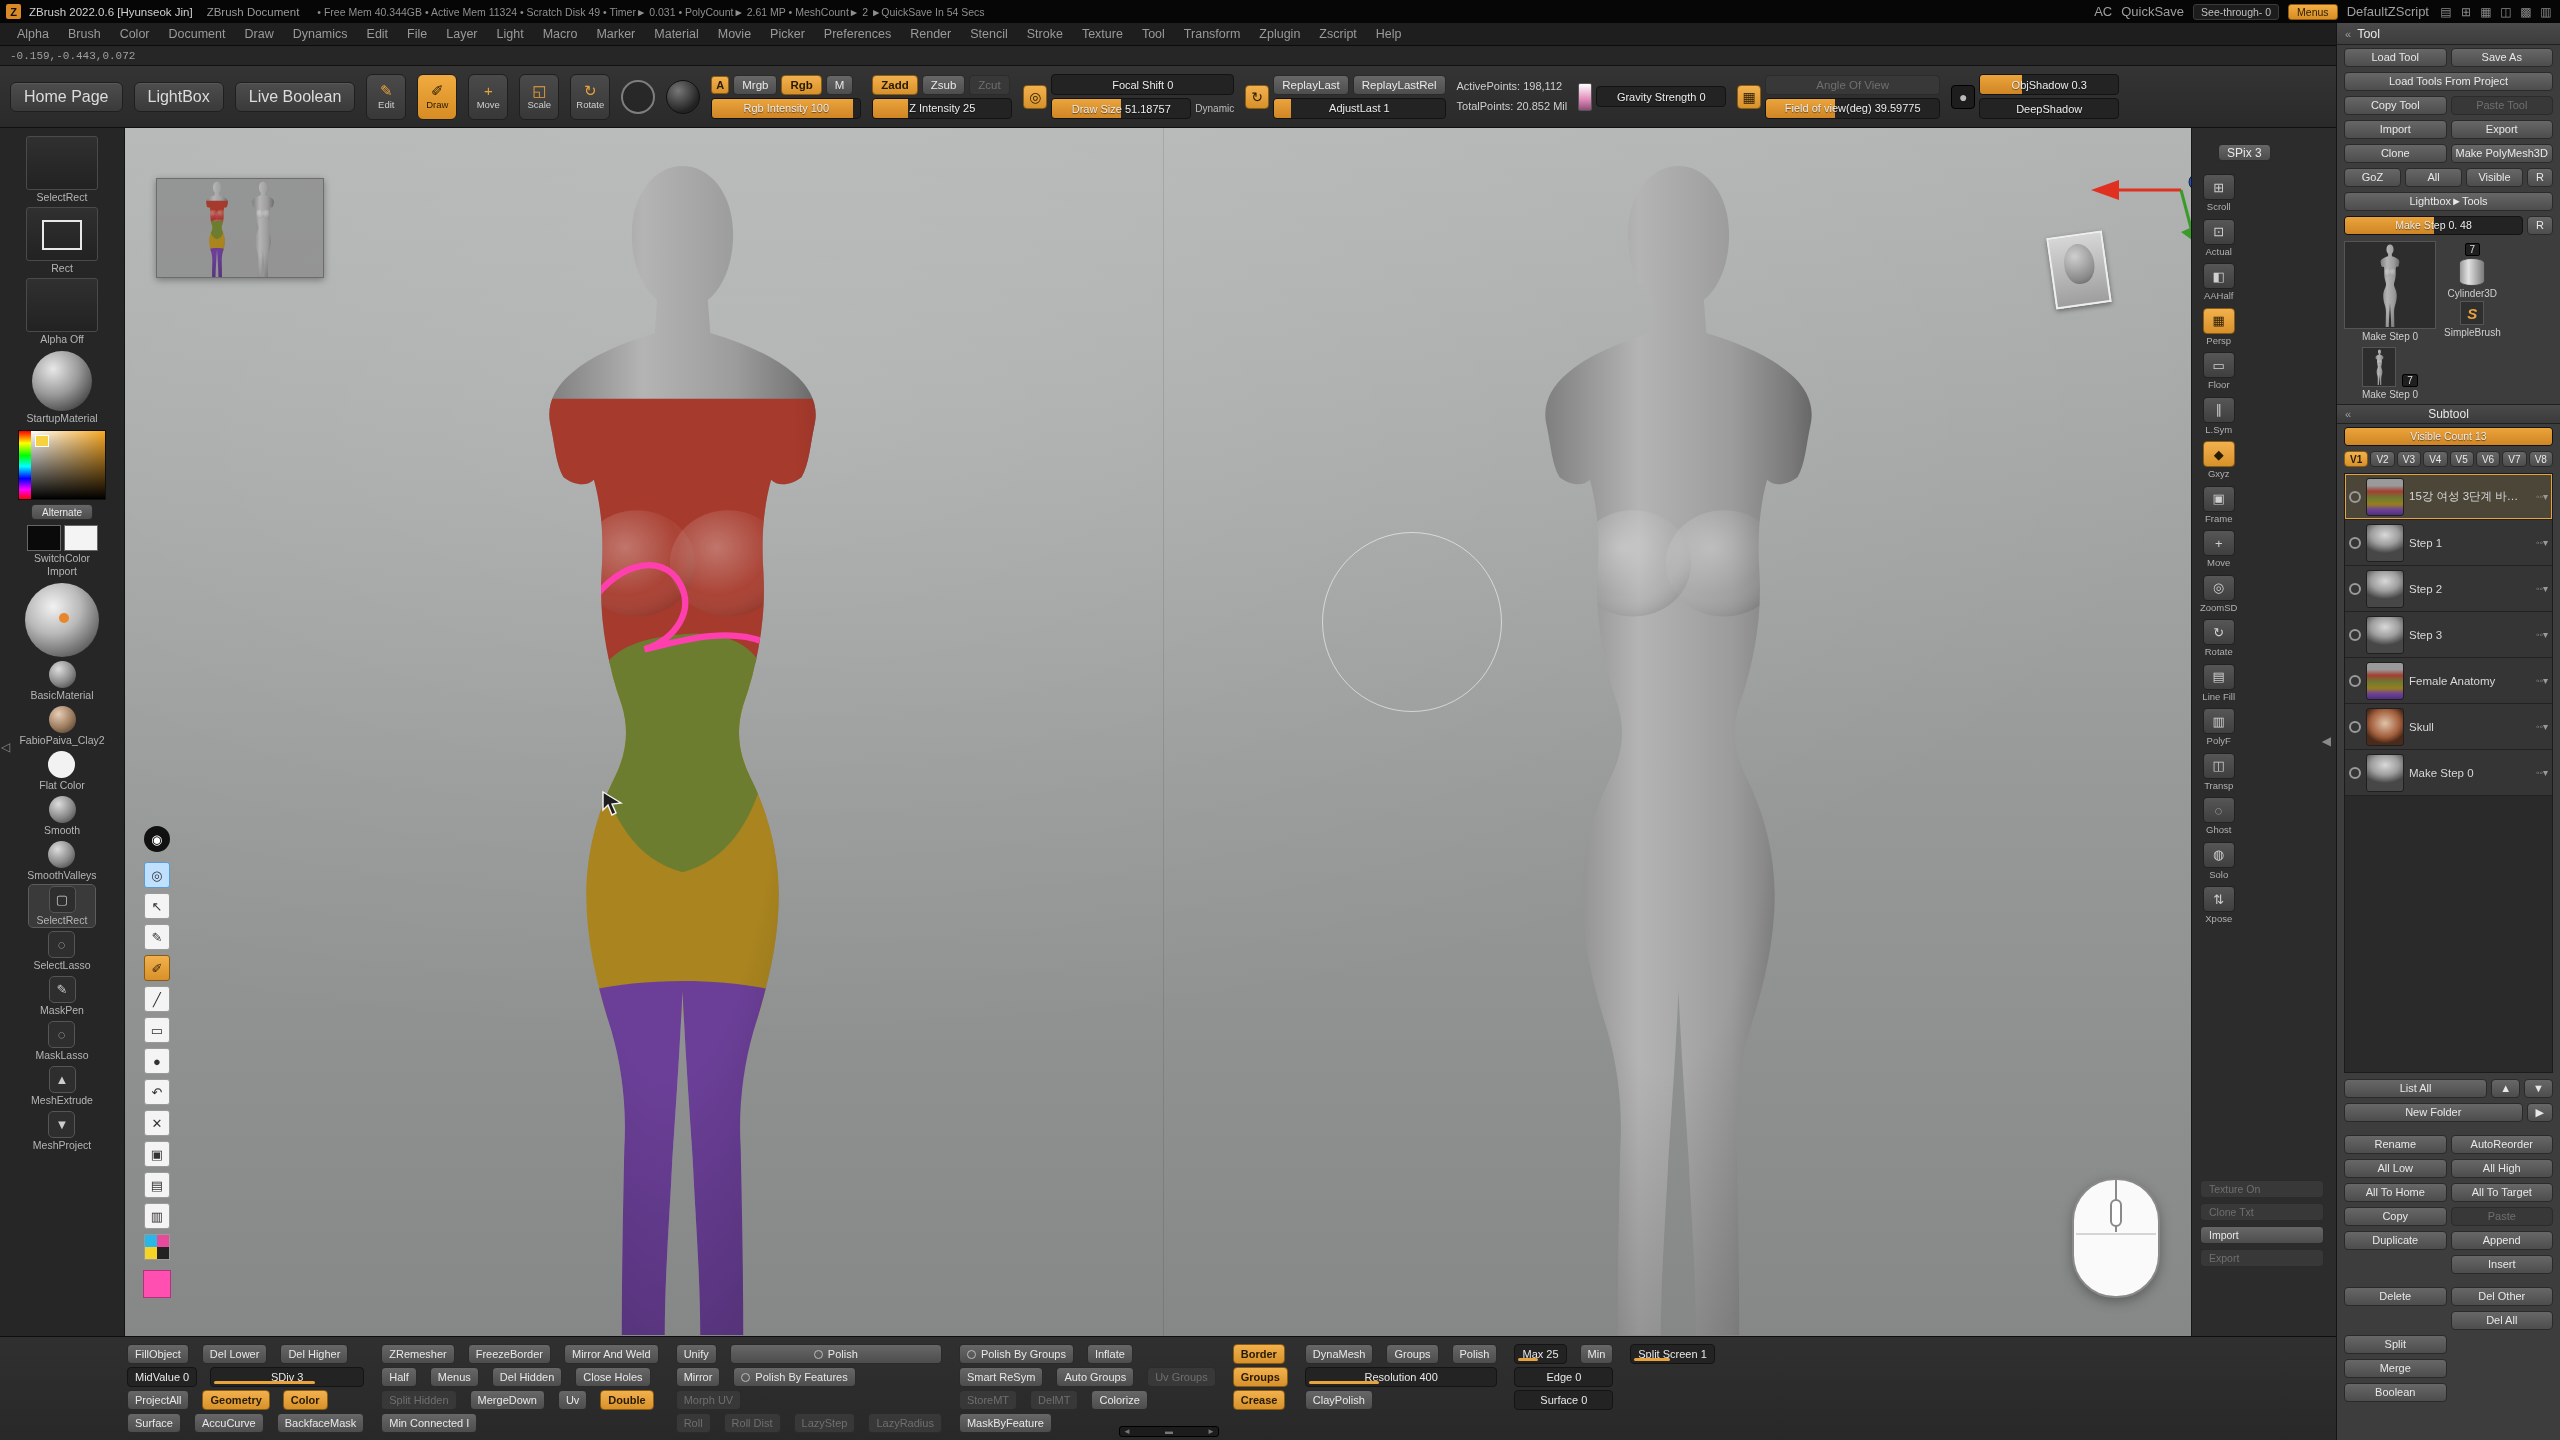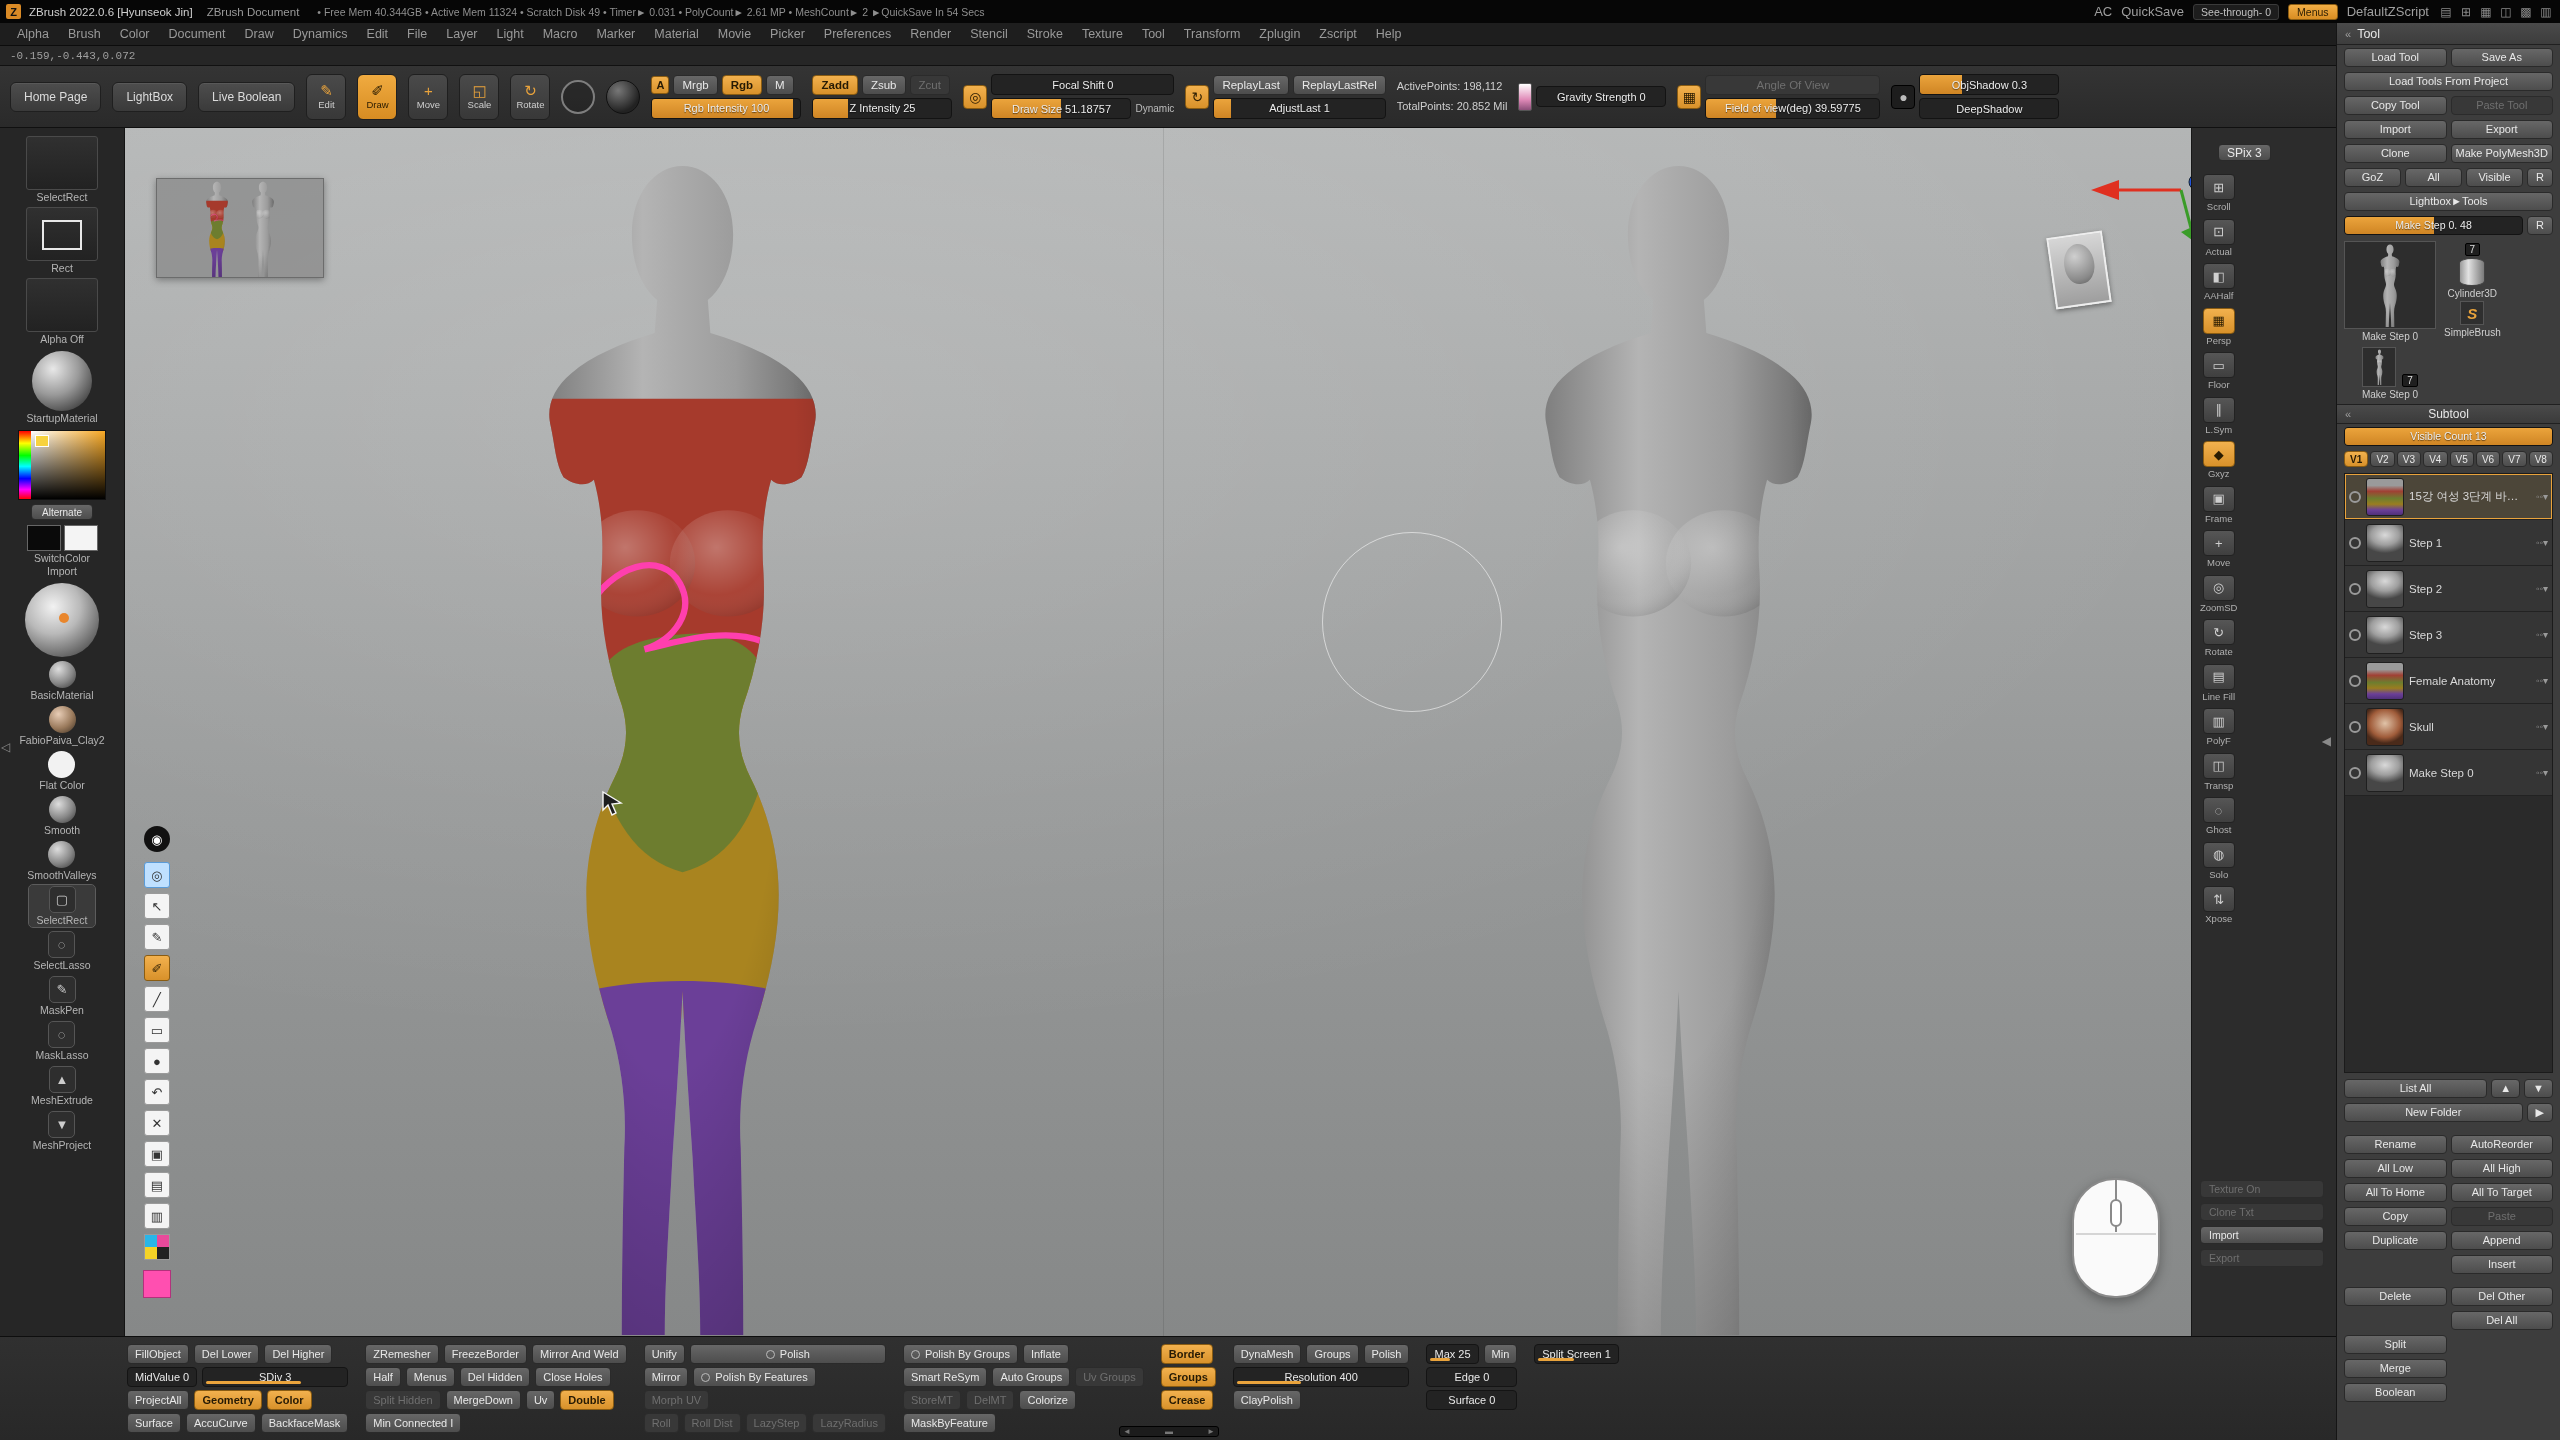--- a/index.html
+++ b/index.html
@@ -19,21 +19,21 @@
   .tb-icons{display:flex;gap:4px;color:#8a8a8a;font-size:12px}
   .tb-icons span{width:16px;text-align:center}
 
   
   #leftcol{position:absolute;left:0;top:23px;width:2336px;bottom:0}
   #menubar{height:23px;background:#1e1e1e;border-bottom:1px solid #0c0c0c;display:flex;align-items:center;gap:1px;padding:0 8px}
   .menu-item{color:#9a9a9a;font-size:12.5px;padding:2px 9px;border-radius:3px}
   #coordsrow{height:20px;background:#262626;border-bottom:1px solid #111;display:flex;align-items:center;padding:0 10px;color:#9f9f9f;font-size:11px;font-family:"Liberation Mono",monospace}
   #toolbar{height:62px;background:linear-gradient(#343434,#2a2a2a);border-bottom:1px solid #101010;display:flex;align-items:center;gap:11px;padding:0 10px}
 
-  .big-chip{height:30px;padding:0 13px;background:linear-gradient(#4d4d4d,#3a3a3a);border:1px solid #1f1f1f;border-radius:6px;display:flex;align-items:center;font-size:12px;color:#dcdcdc;box-shadow:inset 0 1px rgba(255,255,255,.07);white-space:nowrap}
+  .big-chip{height:30px;padding:0 13px;background:linear-gradient(#4d4d4d,#3a3a3a);border:1px solid #1f1f1f;border-radius:6px;display:flex;align-items:center;font-size:16px;color:#dcdcdc;box-shadow:inset 0 1px rgba(255,255,255,.07);white-space:nowrap}
   .tbtn{width:40px;height:46px;border-radius:6px;background:linear-gradient(#4a4a4a,#383838);border:1px solid #1f1f1f;display:flex;flex-direction:column;align-items:center;justify-content:center;gap:1px;color:#cfcfcf;font-size:9.5px;flex:0 0 auto}
   .tbtn .g{font-size:15px;color:#e9a33c;line-height:1}
   .tbtn.active{background:linear-gradient(#f0ab40,#d78c22);color:#2a1c02}
   .tbtn.active .g{color:#2a1c02}
   .ring{width:34px;height:34px;border-radius:50%;border:2px solid #7e7e7e;background:rgba(0,0,0,.15);flex:0 0 auto}
   .ball{width:34px;height:34px;border-radius:50%;background:radial-gradient(circle at 35% 30%,#777,#222 70%);border:1px solid #111;flex:0 0 auto}
 
   .chip{height:20px;padding:0 8px;display:inline-flex;align-items:center;justify-content:center;background:linear-gradient(#676767,#4d4d4d);border:1px solid #2a2a2a;border-radius:4px;font-size:11.5px;color:#e8e8e8;white-space:nowrap}
   .chip.on{background:linear-gradient(#f2b14e,#d8912a);color:#261a04;border-color:#8a5c12;font-weight:bold}
   .chip.dis{background:#383838;color:#6f6f6f;border-color:#2b2b2b}
@@ -110,21 +110,21 @@
   .shicon.on{background:linear-gradient(#f2b14e,#d8912a);color:#2a1c02;border-color:#8a5c12}
   .shlabel{font-size:9.5px;color:#b0b0b0}
   .collapse{position:absolute;right:5px;top:606px;color:#8a8a8a;font-size:12px}
   .mid-lower{position:absolute;left:8px;top:1052px;display:flex;flex-direction:column;gap:5px;width:124px}
   .mid-lower .chip{height:18px;font-size:10.5px;justify-content:flex-start}
   .edge-arrow{position:absolute;left:1px;top:740px;color:#8a8a8a;font-size:12px;z-index:40}
 
   
   #bottompanel{position:absolute;left:0;right:0;bottom:0;height:104px;background:linear-gradient(#303030,#282828);border-top:1px solid #0e0e0e;display:flex;gap:17px;padding:7px 6px 7px 127px;align-items:flex-start}
   .bgroup{display:flex;flex-direction:column;gap:3px}
-  .brow{display:flex;gap:5px;height:20px;align-items:center}
+  .brow{display:flex;gap:13px;height:20px;align-items:center}
   .brow .chip{height:20px;font-size:11px;padding:0 7px}
   .slu{position:relative;background:#232323;border-color:#141414}
   .slu::after{content:"";position:absolute;left:3px;bottom:2px;height:3px;width:max(0px,calc(var(--f,0)*1% - 6px));background:#e9a33c;border-radius:2px}
   .bscroll{position:absolute;left:1119px;bottom:3px;width:100px;height:11px;background:#1c1c1c;border:1px solid #000;border-radius:3px;color:#777;font-size:8px;display:flex;align-items:center;justify-content:space-between;padding:0 3px}
 
   
   #toolpanel{position:absolute;top:23px;right:0;width:224px;bottom:0;background:#3d3d3d;border-left:1px solid #151515;display:flex;flex-direction:column;overflow:hidden;z-index:20}
   .tp-head{height:22px;display:flex;align-items:center;gap:6px;padding:0 8px;color:#e6e6e6;font-size:12.5px;background:linear-gradient(#4a4a4a,#3d3d3d);border-bottom:1px solid #202020;flex:0 0 auto}
   .tp-head .arr{color:#9f9f9f;font-size:11px}
   .prow{display:flex;gap:4px;margin:2.5px 7px;flex:0 0 auto}

